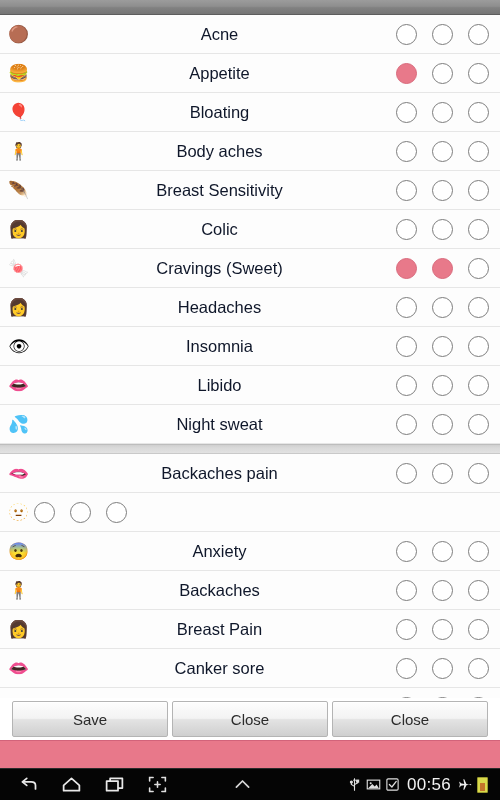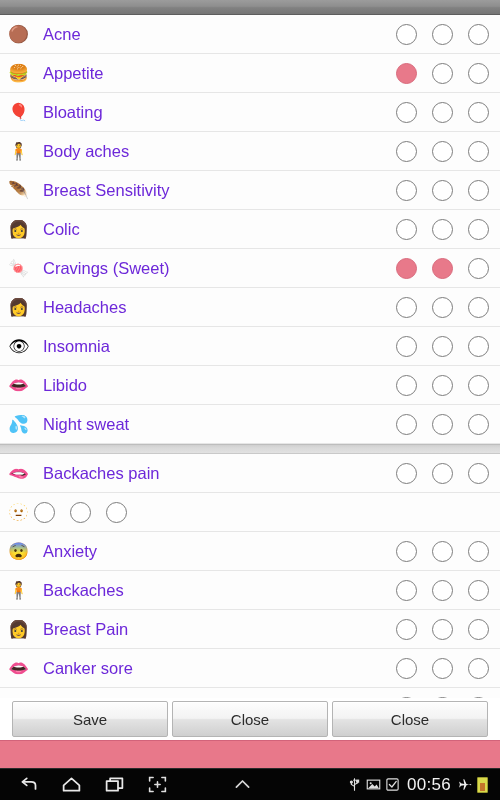--- a/index.html
+++ b/index.html
@@ -59,24 +59,25 @@
     width: 30px; min-width: 30px;
     height: 34px;
     display: flex; align-items: center; justify-content: center;
     font-size: 17px;
     line-height: 1;
     overflow: hidden;
   }
   .row .label {
     flex: 1 1 auto;
     font-size: 16.5px;
-    color: #6d28d9;
+    color: #0f172a;
     padding-left: 9px;
     white-space: nowrap;
     overflow: hidden;
+    text-align: center;
   }
   .row .radios {
     width: 104px; min-width: 104px;
     display: flex;
     align-items: center;
     justify-content: space-between;
     padding-right: 11px;
   }
   .radio {
     width: 21px; height: 21px;

